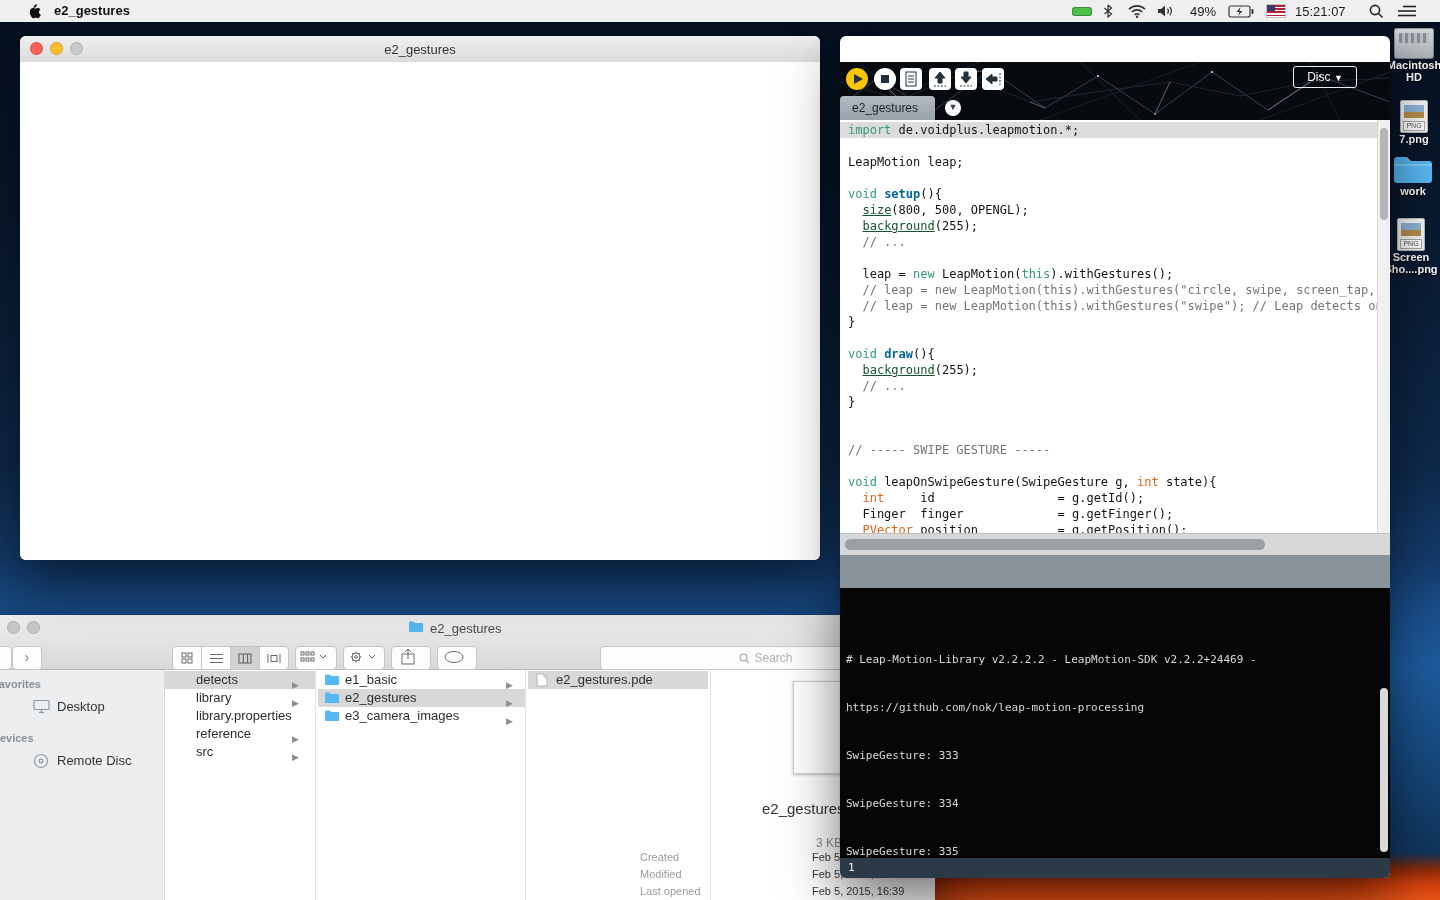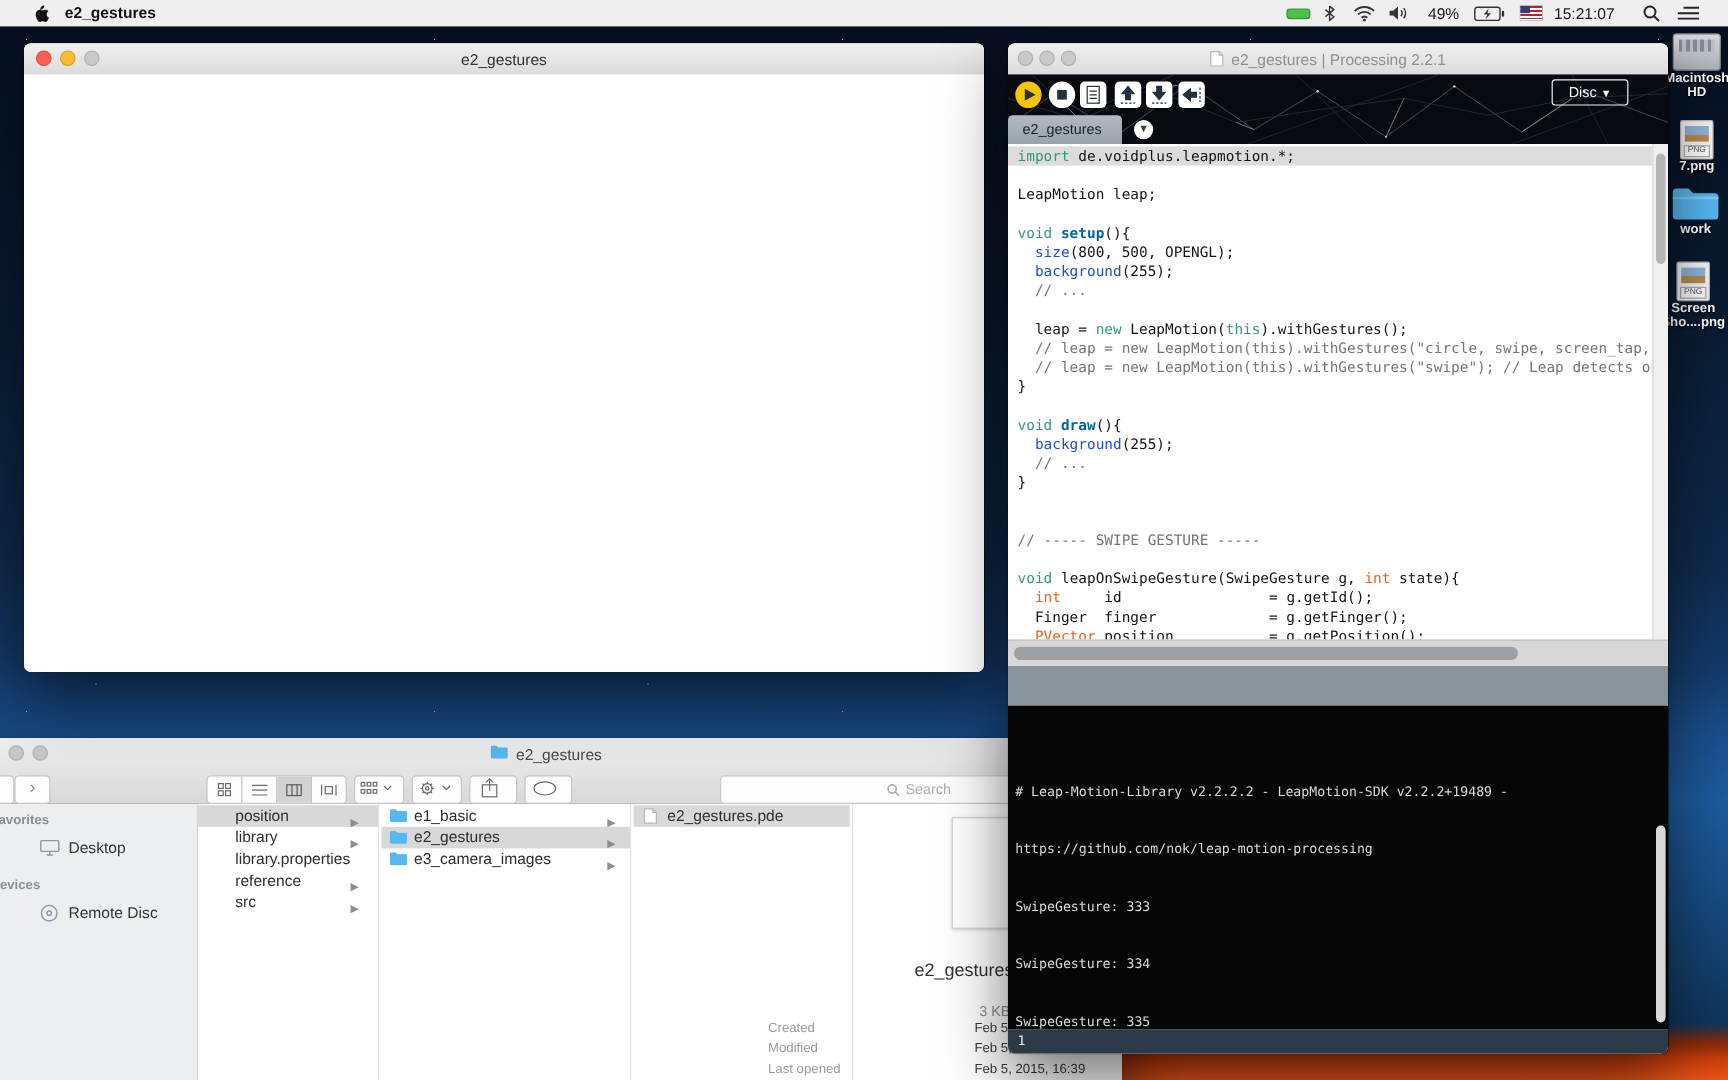--- a/index.html
+++ b/index.html
@@ -54,21 +54,21 @@
   .run .tri{left:8px;top:6px;width:0;height:0;border-left:9px solid #23313d;border-top:5.5px solid transparent;border-bottom:5.5px solid transparent;}
   .stop .sq{left:7px;top:7px;width:8px;height:8px;background:#23313d;}
   .mode-btn{left:453px;top:30px;width:62px;height:20px;border:1px solid #e8eef2;border-radius:3px;color:#f2f6f9;font-size:12px;line-height:20px;text-align:center;}
   .tab{left:0;top:60px;width:95px;height:24px;background:linear-gradient(#b2bac0,#98a2aa);
     border-radius:4px 4px 0 0;font-size:12px;color:#16222c;line-height:24px;padding-left:12px;box-sizing:border-box;}
   .tabmenu{left:105px;top:64px;width:16px;height:16px;border-radius:50%;background:#fff;color:#33424e;font-size:9px;line-height:15px;text-align:center;}
   .editor{left:0;top:84px;width:537px;height:413px;background:#fff;overflow:hidden;}
   .code-lines{position:absolute;left:0;top:2px;width:537px;font-family:"DejaVu Sans Mono",monospace;font-size:12px;line-height:16px;white-space:pre;}
   .code-line{height:16px;padding-left:8px;}
   .code-line.hl{background:#dcdcdc;}
-  .tk-k{color:#33997e;} .tk-f{color:#1d4ed8;} .tk-fb{color:#006699;font-weight:bold;}
+  .tk-k{color:#33997e;} .tk-f{color:#14532d;text-decoration:underline;} .tk-fb{color:#006699;font-weight:bold;}
   .tk-t{color:#e2661a;} .tk-c{color:#757575;} .tk-p{color:#141414;}
   .vscroll{left:537px;top:84px;width:13px;height:413px;background:#f0f0f0;border-left:1px solid #d6d6d6;box-sizing:border-box;}
   .vthumb{left:2px;top:8px;width:8px;height:92px;border-radius:4px;background:#b5b5b5;}
   .hscroll{left:0;top:497px;width:550px;height:22px;background:#d7d7d7;border-top:1px solid #c0c0c0;box-sizing:border-box;}
   .hthumb{left:5px;top:5px;width:420px;height:11px;border-radius:6px;background:#9aa0a4;}
   .msgarea{left:0;top:519px;width:550px;height:33px;background:#8b939a;}
   .console{left:0;top:552px;width:550px;height:270px;background:#060606;overflow:hidden;}
   .console-lines{position:absolute;left:6px;top:32px;font-family:"DejaVu Sans Mono",monospace;font-size:11px;line-height:16px;color:#d8d8d8;white-space:pre;}
   .cthumb{left:540px;top:652px;width:8px;height:164px;border-radius:4px;background:#d9d9d9;}
   .statusbar{left:0;top:822px;width:550px;height:20px;background:#2c3a47;border-radius:0 0 6px 6px;
@@ -284,21 +284,21 @@
         </span>
         <span class="lbl">Remote Disc</span>
       </div>
     </div>
 
     <div class="fcol-div" style="left:375px;"></div>
     <div class="fcol-div" style="left:585px;"></div>
     <div class="fcol-div" style="left:770px;"></div>
 
     <div class="frow sel" style="left:225px;top:1px;width:150px;">
-      <span style="position:absolute;left:31px;">position</span>
+      <span style="position:absolute;left:31px;">detects</span>
       <span class="farrow" style="left:127px;">▶</span>
     </div>
     <div class="frow" style="left:225px;top:19px;width:150px;">
       <span style="position:absolute;left:31px;">library</span>
       <span class="farrow" style="left:127px;">▶</span>
     </div>
     <div class="frow" style="left:225px;top:37px;width:150px;">
       <span style="position:absolute;left:31px;">library.properties</span>
     </div>
     <div class="frow" style="left:225px;top:55px;width:150px;text-decoration:underline;">
@@ -364,32 +364,20 @@
   <div class="abs titlebar">
     <div class="abs tl red" style="left:10px;"></div>
     <div class="abs tl yellow" style="left:30px;"></div>
     <div class="abs tl gray" style="left:50px;"></div>
     <div class="abs wtitle" style="left:0;width:800px;text-align:center;color:#333;">e2_gestures</div>
   </div>
   <div class="abs" style="left:0;top:26px;width:800px;height:498px;background:#fff;border-radius:0 0 6px 6px;"></div>
 </div>
 
 <div class="abs window proc">
-  <div class="abs titlebar">
-    <div class="abs tl gray" style="left:8px;"></div>
-    <div class="abs tl gray" style="left:26px;"></div>
-    <div class="abs tl gray" style="left:44px;"></div>
-    <div class="abs" style="left:168px;top:6px;">
-      <svg width="12" height="14" viewBox="0 0 12 14">
-          <path d="M1 1 h7 l3 3 v9 H1z" fill="#fdfdfd" stroke="#b5b5b5"></path>
-          <path d="M8 1 v3 h3" fill="none" stroke="#b5b5b5"></path>
-        </svg>
-    </div>
-    <div class="abs wtitle" style="left:186px;">e2_gestures | Processing 2.2.1</div>
-  </div>
 
   <div class="abs mesh">
     <svg width="550" height="58" viewBox="0 0 550 58">
       <path fill="none" stroke="#1d2733" stroke-width=".8" d="M0 58 L140 0 M200 58 L360 0 M420 58 L550 10 M80 58 L20 0 M300 58 L240 0 M500 58 L470 0"></path>
       <path fill="none" stroke="#46566a" stroke-width=".7" d="M0 44 L38 16 L92 50 L150 8 L205 46 L258 14 L315 52 L372 10 L428 48 L480 14 L550 40"></path>
       <path fill="none" stroke="#24303e" stroke-width=".7" d="M0 20 L60 38 L120 12 L190 40 L255 30 L330 20 L400 34 L470 20 L550 16"></path>
       <path fill="none" stroke="#90a4b8" stroke-width=".6" d="M38 16 L60 38 M150 8 L120 12 M315 52 L330 20 M428 48 L470 20 M205 46 L190 40"></path>
       <g fill="#cfe0ee">
           <circle cx="38" cy="16" r="1"></circle>
           <circle cx="150" cy="8" r="1"></circle>
@@ -455,21 +443,21 @@
   <div class="abs vscroll">
       <div class="abs vthumb"></div>
     </div>
   <div class="abs hscroll">
       <div class="abs hthumb"></div>
     </div>
 
   <div class="abs msgarea"></div>
   <div class="abs console">
     <div class="console-lines">
-      <div># Leap-Motion-Library v2.2.2.2 - LeapMotion-SDK v2.2.2+19489 -</div>
+      <div># Leap-Motion-Library v2.2.2.2 - LeapMotion-SDK v2.2.2+24469 -</div>
       <div>https://github.com/nok/leap-motion-processing</div>
       <div>SwipeGesture: 333</div>
       <div>SwipeGesture: 334</div>
       <div>SwipeGesture: 335</div>
       
       
       
       
       
       

